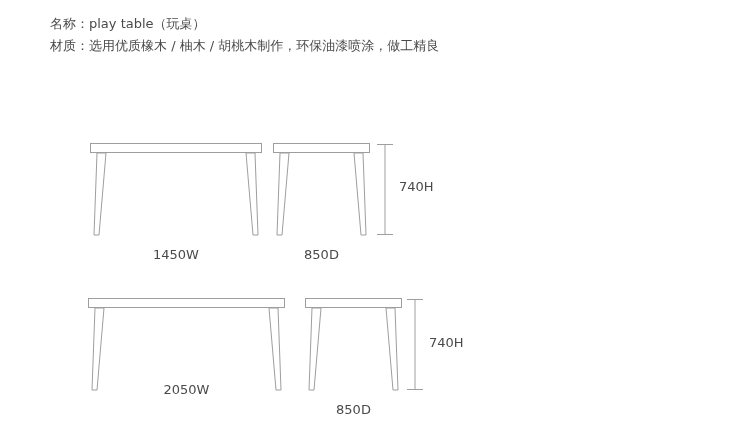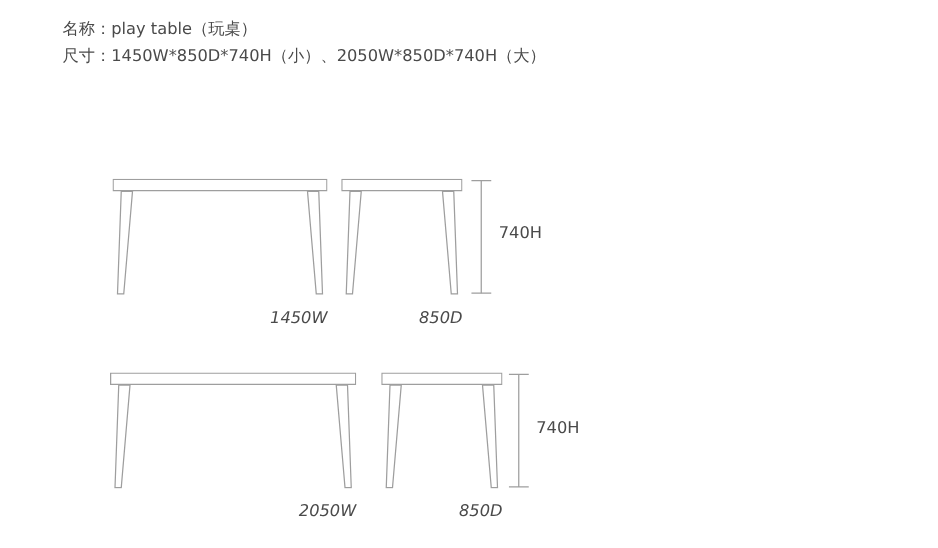--- a/index.html
+++ b/index.html
@@ -30,38 +30,37 @@
   }
   .dline {
     stroke: var(--line, #9e9e9e);
     stroke-width: 1;
     fill: none;
   }
   .drawing-label {
     position: absolute;
     font-size: 13px;
     color: var(--text, #4a4a4a);
-    text-align: right;
-    font-style: italic;
+    text-align: center;
   }
   .dim-label {
     position: absolute;
     font-size: 13px;
     color: var(--text, #4a4a4a);
     white-space: nowrap;
   }
 </style>
 </head>
 <body>
 
 <div class="page">
 
   <div class="spec">
     <div class="spec-line">名称：play table（玩桌）</div>
-    <div class="spec-line">尺寸：1450W*850D*740H（小）、2050W*850D*740H（大）</div>
+    <div class="spec-line">材质：选用优质橡木 / 柚木 / 胡桃木制作，环保油漆喷涂，做工精良</div>
   </div>
 
   <svg class="drawing" style="left:90px; top:143px;" width="172" height="93">
     <rect class="shape" x="0.5" y="0.5" width="171" height="9"></rect>
     <polygon class="shape" points="7,10 16,10 9,92 4,92"></polygon>
     <polygon class="shape" points="165,10 156,10 163,92 168,92"></polygon>
   </svg>
 
   <svg class="drawing" style="left:273px; top:143px;" width="97" height="93">
     <rect class="shape" x="0.5" y="0.5" width="96" height="9"></rect>
@@ -91,16 +90,16 @@
     <polygon class="shape" points="90,10 81,10 88,92 93,92"></polygon>
   </svg>
 
   <svg class="drawing" style="left:407px; top:298px;" width="20" height="93">
     <line class="dline" x1="8" y1="1.5" x2="8" y2="91.5"></line>
     <line class="dline" x1="0" y1="1.5" x2="16" y2="1.5"></line>
     <line class="dline" x1="0" y1="91.5" x2="16" y2="91.5"></line>
   </svg>
   <div class="dim-label" style="left:429px; top:335px;">740H</div>
 
-  <div class="drawing-label" style="left:88px; top:402px; width:197px;">2050W</div>
+  <div class="drawing-label" style="left:88px; top:382px; width:197px;">2050W</div>
   <div class="drawing-label" style="left:305px; top:402px; width:97px;">850D</div>
 
 </div>
 
 </body></html>

